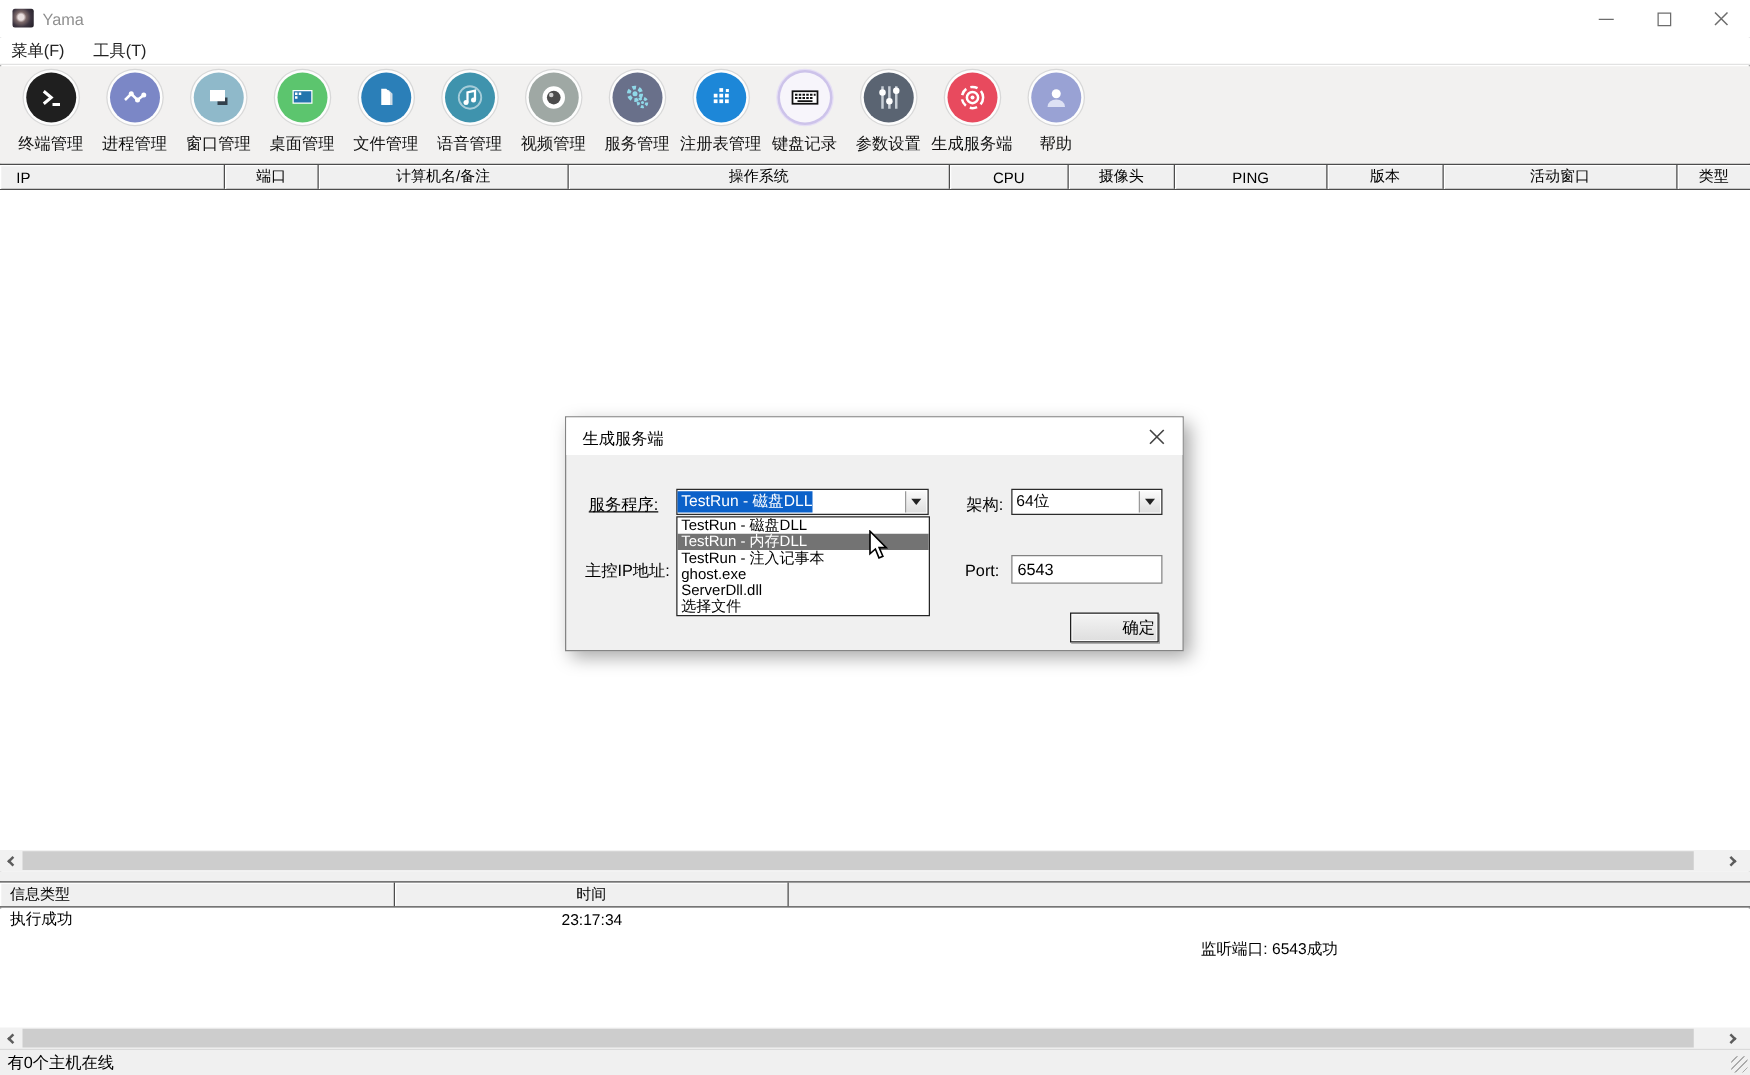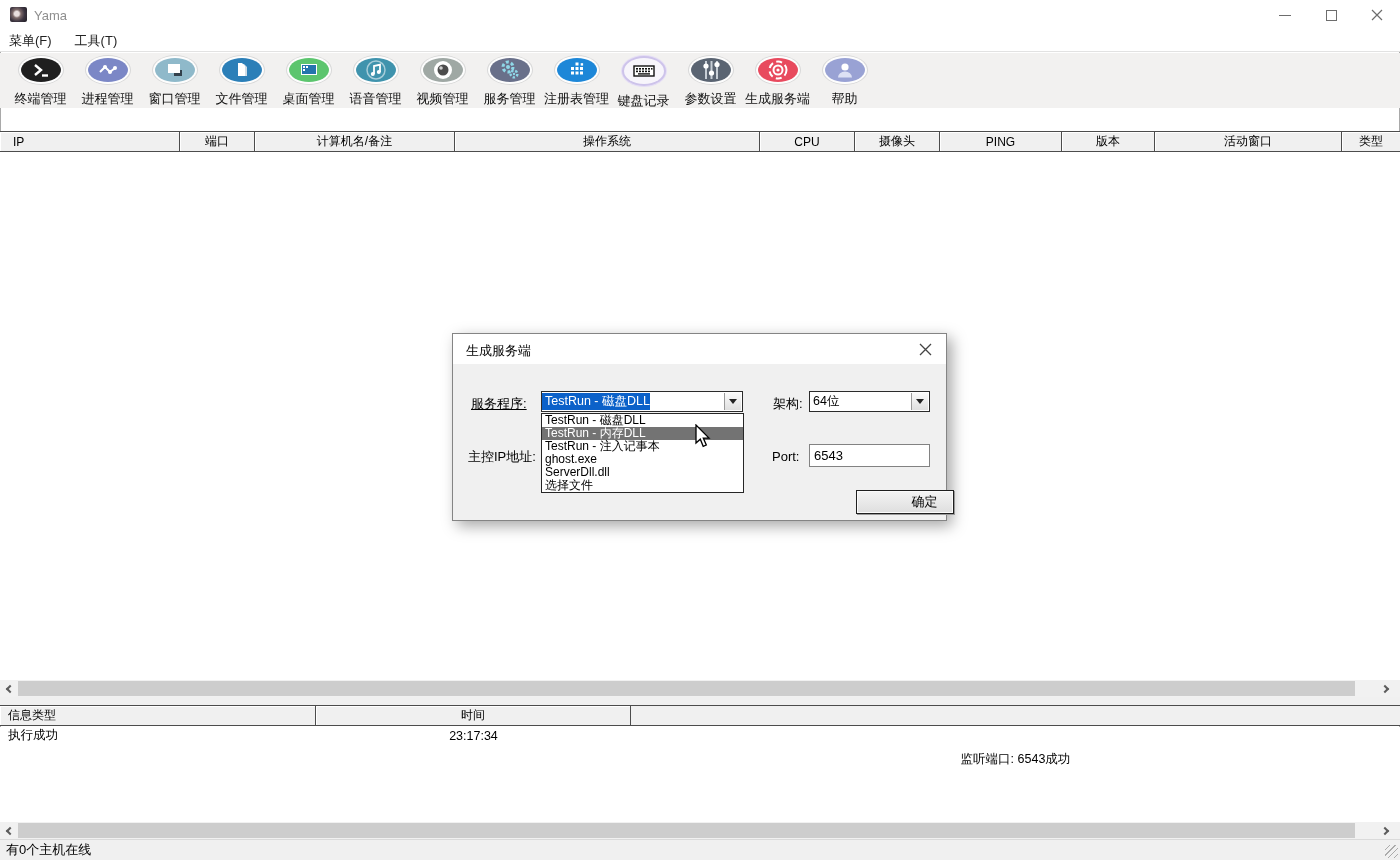--- a/index.html
+++ b/index.html
@@ -16,21 +16,21 @@
   .wc { width:46px; height:30px; display:flex; align-items:center; justify-content:center; }
   .min-glyph { width:12px; height:0; border-top:1px solid #6d6d6d; }
   .max-glyph { width:11px; height:11px; border:1px solid #6d6d6d; }
 
   
   .menubar { position:absolute; left:0; top:30px; width:1400px; height:22px; background:#fff;
              border-bottom:1px solid #e2e2e2; display:flex; align-items:center; }
   .menu-item { font-size:13px; color:#222; margin-left:9px; margin-right:14px; }
 
   
-  .toolbar { position:absolute; left:0; top:53px; width:1400px; height:55px; background:#f2f1f0;
+  .toolbar { position:absolute; left:0; top:53px; width:1400px; height:78px; background:#f2f1f0;
              display:flex; padding-left:7px; }
   .tool { width:67px; display:flex; flex-direction:column; align-items:center; padding-top:5px; }
   .tool-circle { width:40px; height:40px; border-radius:50%; display:flex; align-items:center; justify-content:center;
                  box-shadow:0 0 0 2px #fdfdfd, 0 0 0 3px #d8d8d8; }
   .tool-label { font-size:13px; color:#111; margin-top:8px; white-space:nowrap; }
 
   
   .hdr { position:absolute; left:0; width:1400px; height:21px; background:#f0f0f0; display:flex;
          border-top:1px solid #4c4c4c; border-bottom:1px solid #4c4c4c; }
   .hdr .cell { height:100%; border-right:1px solid #4c4c4c; box-shadow:inset 1px 1px 0 #fff;
@@ -81,21 +81,21 @@
   .combo-text.sel { background:#0b61c9; color:#fff; }
   .combo-btn { position:absolute; right:1px; top:1px; bottom:1px; width:17px;
                background:linear-gradient(#fafafa,#dfdfdf); border-left:1px solid #9a9a9a;
                display:flex; align-items:center; justify-content:center; }
   .down-tri { width:0; height:0; border-left:4px solid transparent; border-right:4px solid transparent; border-top:5px solid #222; }
   .droplist { position:absolute; left:88px; top:79px; width:203px; background:#fff; border:1px solid #262626; z-index:5; }
   .opt { height:13px; line-height:13px; font-size:12px; color:#000; padding-left:3px; white-space:nowrap; }
   .opt.selected { background:#737373; color:#fff; }
   .textinput { position:absolute; height:23px; background:#fff; border:1px solid #828282;
                font-size:13px; padding-left:4px; font-family:inherit; color:#000; }
-  .ok-btn { position:absolute; left:403px; top:156px; width:98px; height:24px;
+  .ok-btn { position:absolute; left:403px; top:156px; width:71px; height:24px;
             background:linear-gradient(#f4f4f4,#dedede); border:1px solid #1f1f1f;
             box-shadow:inset 0 0 0 1px #fbfbfb, 1px 1px 0 #9a9a9a;
             font-size:13px; color:#000; display:flex; align-items:center; justify-content:center;padding-left:39px; }
   .cursor { position:absolute; left:694px; top:424px; z-index:9; }
 
   svg { display:block; }
 </style>
 </head>
 <body>
 
@@ -150,40 +150,40 @@
     <div class="tool-circle" style="background: rgb(143, 185, 202);">
       <svg width="22" height="22" viewBox="0 0 22 22">
           <rect x="10" y="11" width="8" height="6" fill="#33414c"></rect>
           <rect x="4" y="5" width="12" height="9" fill="#fff"></rect>
         </svg>
     </div>
       <span class="tool-label">窗口管理</span>
   </div>
 
   <div class="tool">
-    <div class="tool-circle" style="background: rgb(43, 127, 184);">
-      <svg width="22" height="22" viewBox="0 0 22 22">
-          <path d="M9,5 h4 l3,3 v9 h-7 z" fill="#cfdce6"></path>
-          <path d="M7,4 h4 l3,3 v10 h-7 z" fill="#fff"></path>
-        </svg>
-    </div>
-      <span class="tool-label">文件管理</span>
-  </div>
-
-  <div class="tool">
     <div class="tool-circle" style="background: rgb(92, 197, 110);">
       <svg width="22" height="22" viewBox="0 0 22 22">
           <rect x="3" y="5" width="16" height="11" fill="#fff"></rect>
           <rect x="4" y="6" width="14" height="9" fill="#2475ad"></rect>
           <rect x="5" y="7" width="2" height="2" fill="#fff"></rect>
           <rect x="8" y="7" width="2" height="2" fill="#fff"></rect>
           <rect x="5" y="10" width="2" height="2" fill="#fff"></rect>
         </svg>
     </div>
       <span class="tool-label">桌面管理</span>
+  </div>
+
+  <div class="tool">
+    <div class="tool-circle" style="background: rgb(43, 127, 184);">
+      <svg width="22" height="22" viewBox="0 0 22 22">
+          <path d="M9,5 h4 l3,3 v9 h-7 z" fill="#cfdce6"></path>
+          <path d="M7,4 h4 l3,3 v10 h-7 z" fill="#fff"></path>
+        </svg>
+    </div>
+      <span class="tool-label">文件管理</span>
   </div>
 
   <div class="tool">
     <div class="tool-circle" style="background: rgb(63, 147, 173);">
       <svg width="24" height="24" viewBox="0 0 24 24">
           <circle cx="12" cy="12" r="9" stroke="#ffffff88" stroke-width="1.5" fill="none"></circle>
           <path d="M10,16 V8 l6,-1.4 V14" stroke="#fff" stroke-width="1.8" fill="none"></path>
           <circle cx="8.8" cy="16" r="2" fill="#fff"></circle>
           <circle cx="14.8" cy="14" r="2" fill="#fff"></circle>
         </svg>

